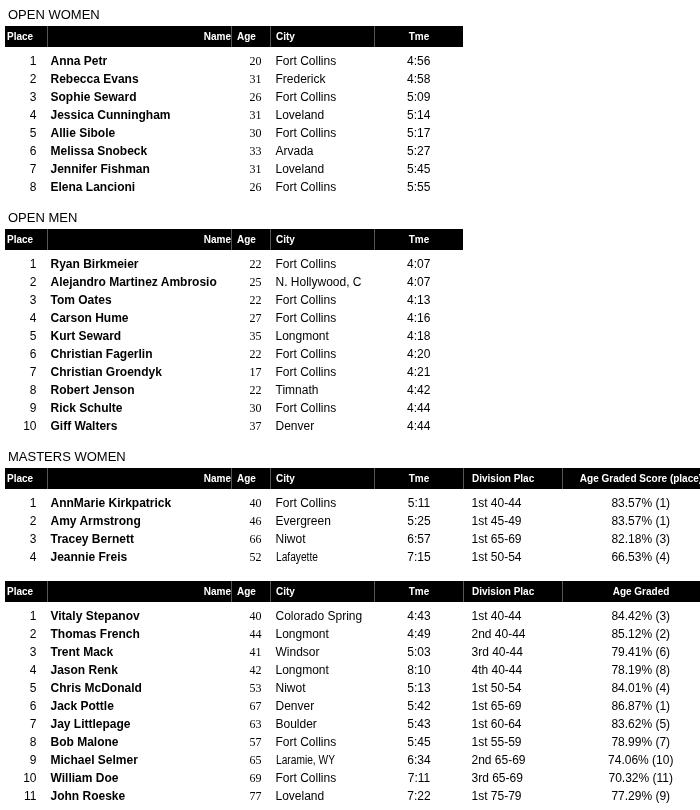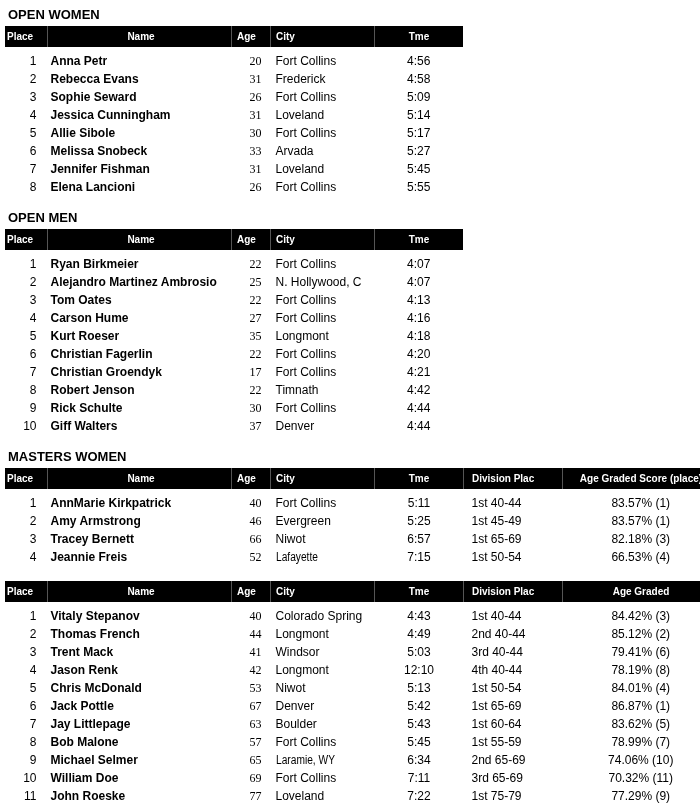--- a/index.html
+++ b/index.html
@@ -13,21 +13,21 @@
   body{
     width:700px;
     background:var(--page-bg);
     color:var(--body-text);
     font-family:"Liberation Sans", sans-serif;
   }
   .page{padding:8px 0 10px 5px;}
   .results-section{margin:0 0 15px 0;}
   .table-title{
     font-size:13px;
-    font-weight:bold;
+    font-weight:normal;
     margin:0 0 4px 3px;
     line-height:14px;
     color:var(--body-text);
   }
   table.tbl{
     border-collapse:collapse;
     table-layout:fixed;
   }
   table.tbl-open{width:435px;}
   table.tbl-masters{width:681px;}
@@ -55,21 +55,21 @@
   .col-place{width:40px;}
   .col-name{width:180px;}
   .col-age{width:33px;}
   .col-city{width:98px;}
   .col-tme{width:88px;}
   .col-division{width:90px;}
   .col-graded{width:156px;}
   
   th.col-place{text-align:left;padding-left:2px;}
   td.col-place{text-align:right;padding-right:11px;}
-  th.col-name{text-align:center;padding-left:3px;}
+  th.col-name{text-align:right;padding-left:3px;}
   td.col-name{text-align:left;padding-left:3px;font-weight:bold;}
   th.col-age{text-align:left;padding-left:5px;}
   td.col-age{text-align:right;padding-right:9px;font-family:Liberation Serif, serif;}
   th.col-city{text-align:left;padding-left:5px;}
   td.col-city{text-align:left;padding-left:5px;margin-left:14px;}
   th.col-tme{text-align:center;}
   td.col-tme{text-align:center;}
   th.col-division{text-align:left;padding-left:8px;}
   td.col-division{text-align:left;padding-left:8px;}
   th.col-graded{text-align:center;}
@@ -195,21 +195,21 @@
           </tr>
           <tr>
             <td class="col-place"><span>4</span></td>
             <td class="col-name"><span>Carson Hume</span></td>
             <td class="col-age"><span>27</span></td>
             <td class="col-city"><span>Fort Collins</span></td>
             <td class="col-tme"><span>4:16</span></td>
           </tr>
           <tr>
             <td class="col-place"><span>5</span></td>
-            <td class="col-name"><span>Kurt Roeser</span></td>
+            <td class="col-name"><span>Kurt Seward</span></td>
             <td class="col-age"><span>35</span></td>
             <td class="col-city"><span>Longmont</span></td>
             <td class="col-tme"><span>4:18</span></td>
           </tr>
           <tr>
             <td class="col-place"><span>6</span></td>
             <td class="col-name"><span>Christian Fagerlin</span></td>
             <td class="col-age"><span>22</span></td>
             <td class="col-city"><span>Fort Collins</span></td>
             <td class="col-tme"><span>4:20</span></td>
@@ -340,21 +340,21 @@
             <td class="col-city"><span>Windsor</span></td>
             <td class="col-tme"><span>5:03</span></td>
             <td class="col-division"><span>3rd 40-44</span></td>
             <td class="col-graded"><span>79.41% (6)</span></td>
           </tr>
           <tr>
             <td class="col-place"><span>4</span></td>
             <td class="col-name"><span>Jason Renk</span></td>
             <td class="col-age"><span>42</span></td>
             <td class="col-city"><span>Longmont</span></td>
-            <td class="col-tme"><span>12:10</span></td>
+            <td class="col-tme"><span>8:10</span></td>
             <td class="col-division"><span>4th 40-44</span></td>
             <td class="col-graded"><span>78.19% (8)</span></td>
           </tr>
           <tr>
             <td class="col-place"><span>5</span></td>
             <td class="col-name"><span>Chris McDonald</span></td>
             <td class="col-age"><span>53</span></td>
             <td class="col-city"><span>Niwot</span></td>
             <td class="col-tme"><span>5:13</span></td>
             <td class="col-division"><span>1st 50-54</span></td>

